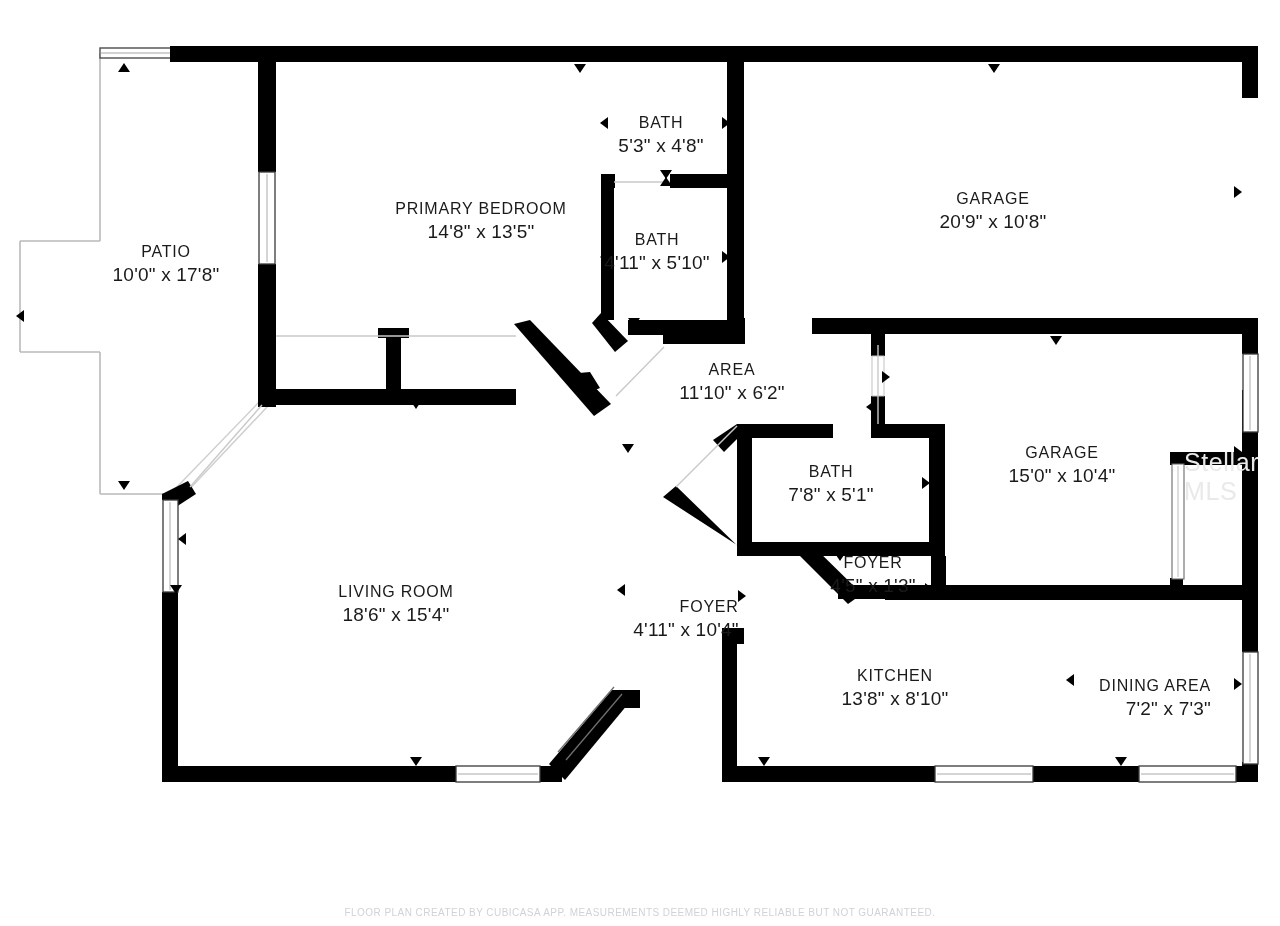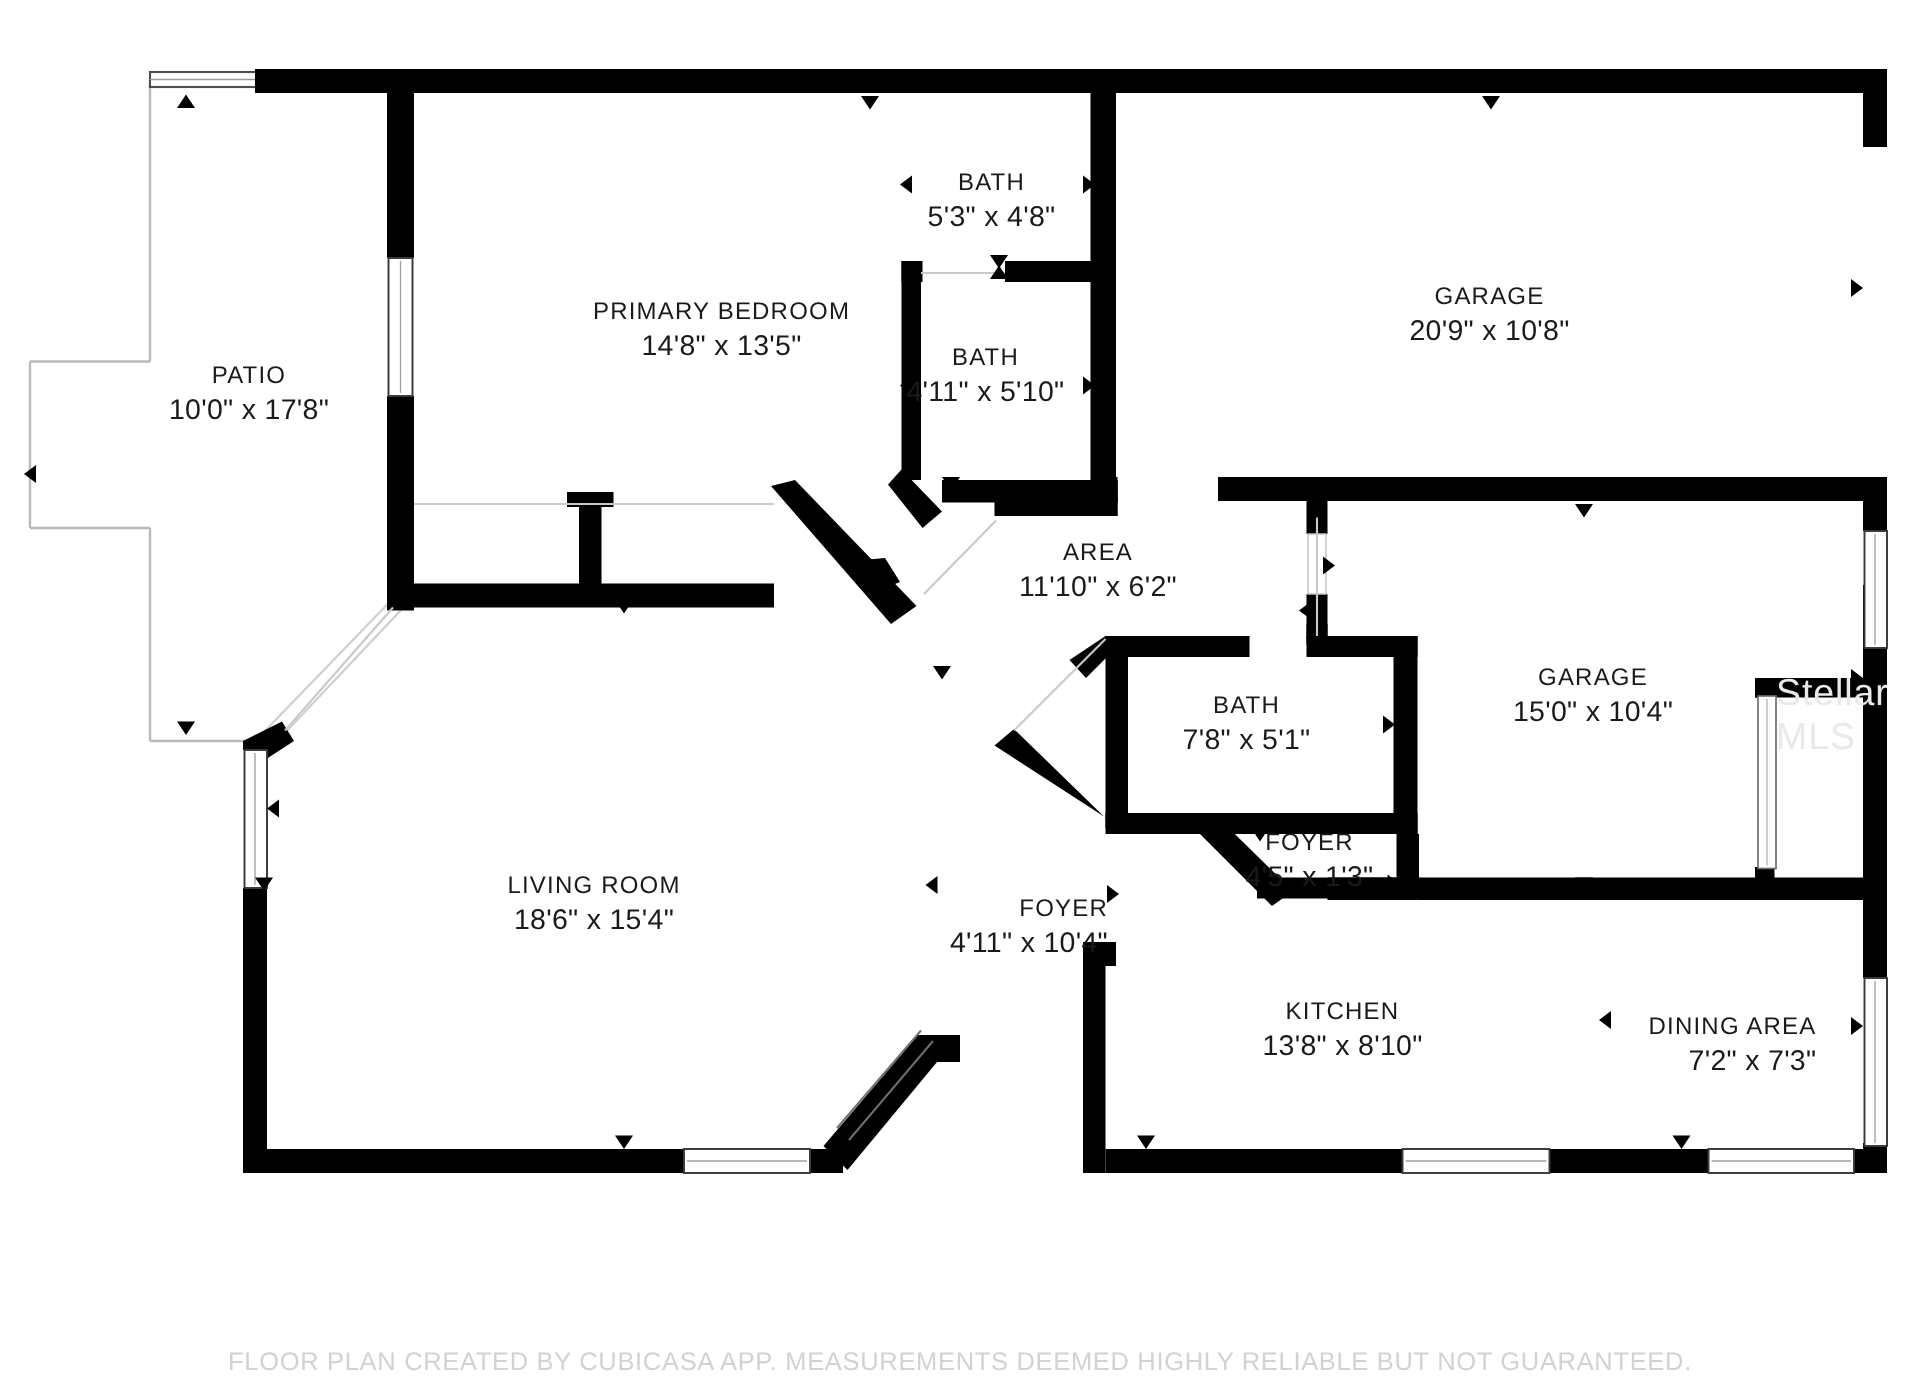--- a/index.html
+++ b/index.html
@@ -45,21 +45,21 @@
     display: block;
     font-size: 19px;
     margin-top: 2px;
   }
   .footer-note {
     position: absolute;
     left: 0;
     right: 0;
     bottom: 8px;
     text-align: center;
-    font-size: 17px;
+    font-size: 10px;
     color: #d2d2d2;
     letter-spacing: 0.45px;
     font-family: "Liberation Sans", sans-serif;
   }
   .watermark {
     position: absolute;
     left: 1184px;
     top: 448px;
     font-size: 25px;
     color: #e9e9e9;

